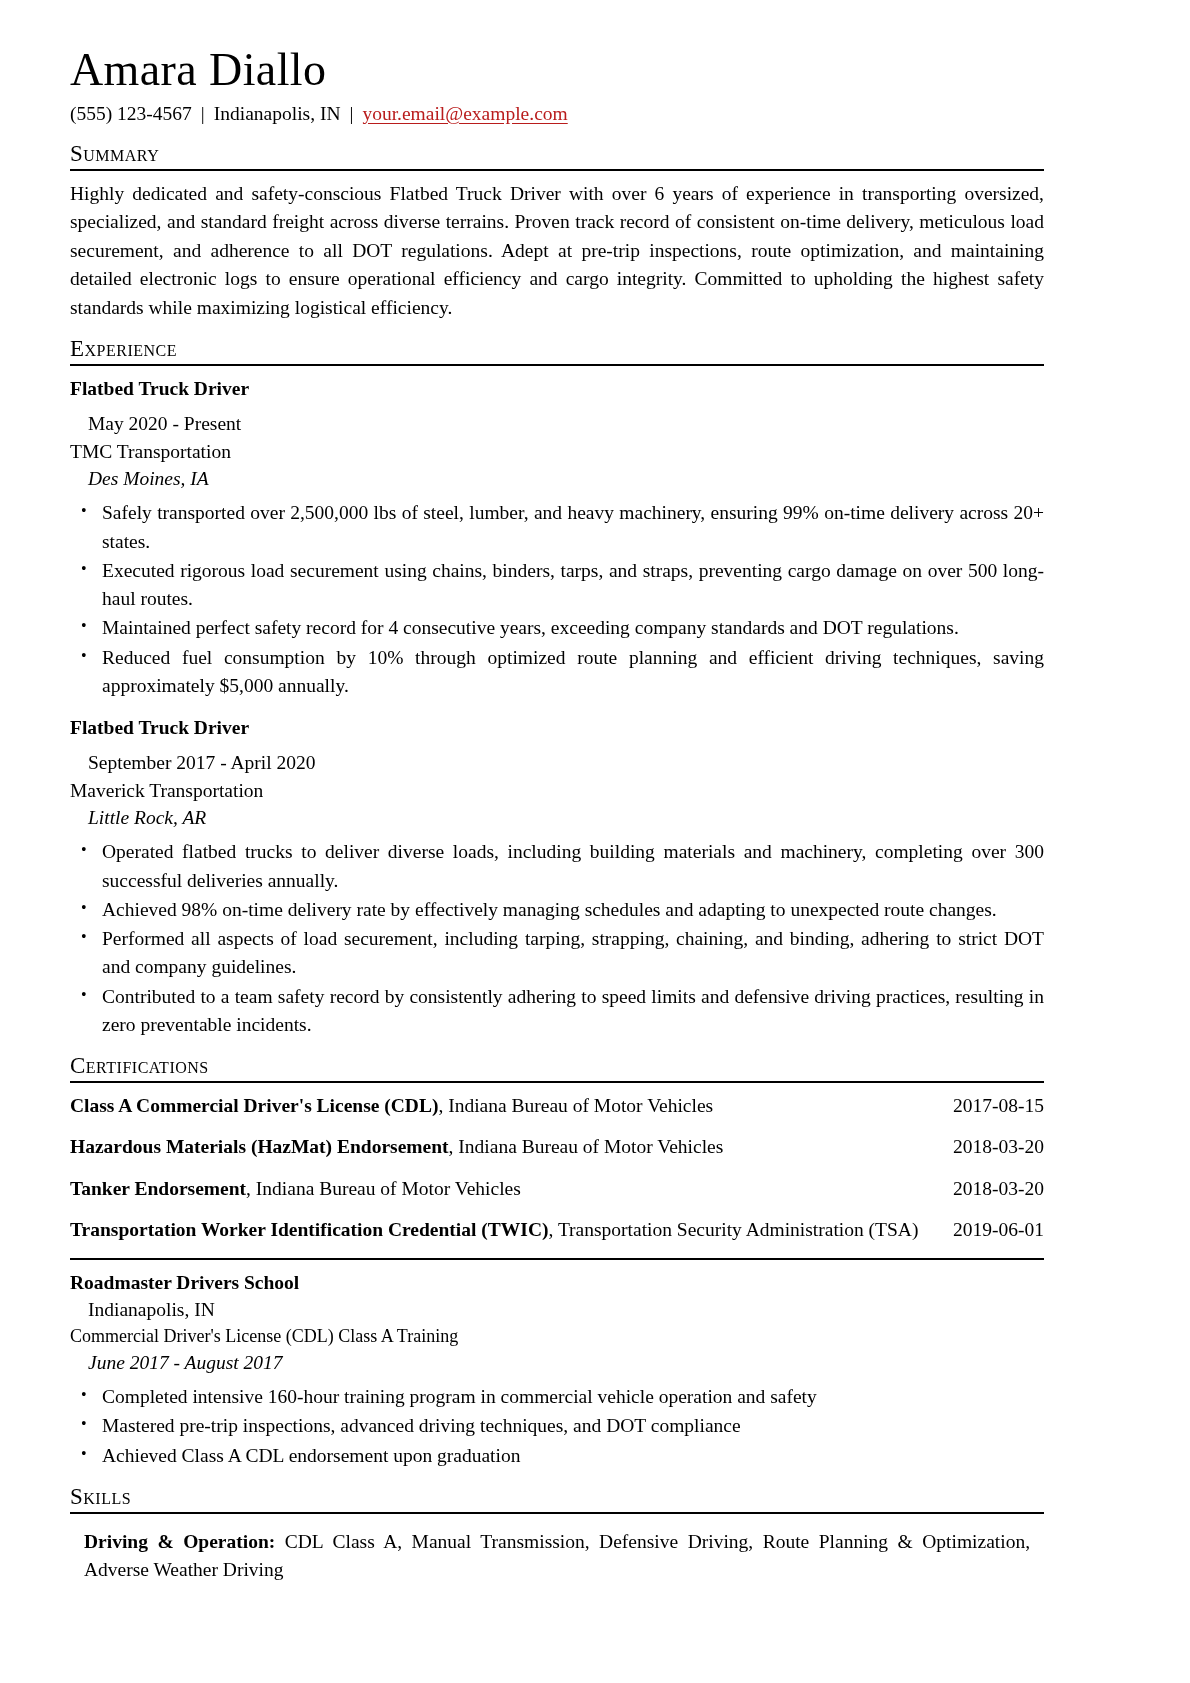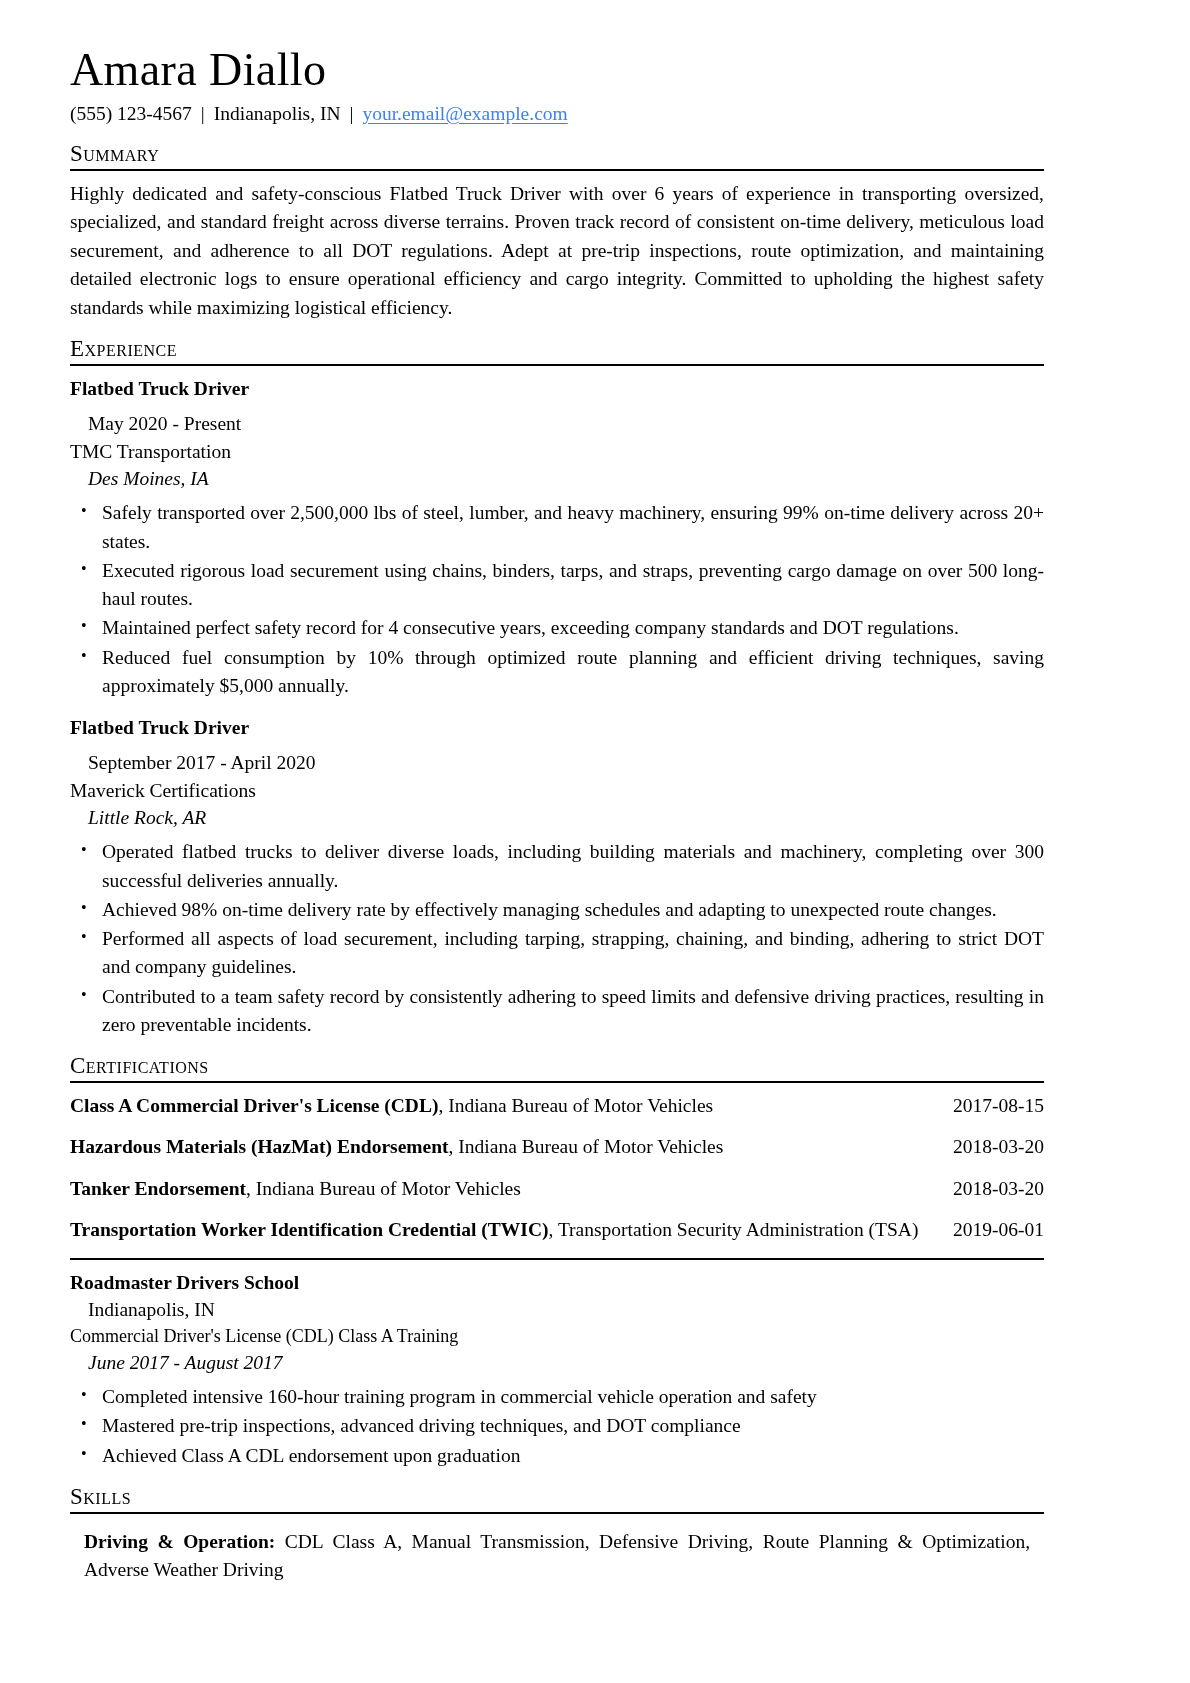--- a/index.html
+++ b/index.html
@@ -37,21 +37,21 @@
     white-space: nowrap;
   }
   .contact-sep {
     display: inline-block;
     padding: 0 9px;
     color: #000;
   }
   .contact-email {
     text-decoration: underline;
     text-underline-offset: 2.5px;
-    color: #3b82f6;
+    color: #b91c1c;
   }
 
   
   .section {
     margin-top: 14px;
   }
   .section-title {
     font-size: 23px;
     font-variant: small-caps;
     font-weight: normal;
@@ -231,21 +231,21 @@
         <li>Reduced fuel consumption by 10% through optimized route planning and efficient driving techniques, saving approximately $5,000 annually.</li>
       </ul>
     </div>
 
     <div class="job">
       <div class="row">
         <span class="job-title">Flatbed Truck Driver</span>
         <span class="job-dates">September 2017 - April 2020</span>
       </div>
       <div class="row">
-        <span class="job-company">Maverick Certifications</span>
+        <span class="job-company">Maverick Transportation</span>
         <span class="job-location">Little Rock, AR</span>
       </div>
       <ul class="bullets">
         <li>Operated flatbed trucks to deliver diverse loads, including building materials and machinery, completing over 300 successful deliveries annually.</li>
         <li>Achieved 98% on-time delivery rate by effectively managing schedules and adapting to unexpected route changes.</li>
         <li>Performed all aspects of load securement, including tarping, strapping, chaining, and binding, adhering to strict DOT and company guidelines.</li>
         <li>Contributed to a team safety record by consistently adhering to speed limits and defensive driving practices, resulting in zero preventable incidents.</li>
       </ul>
     </div>
   </section>

